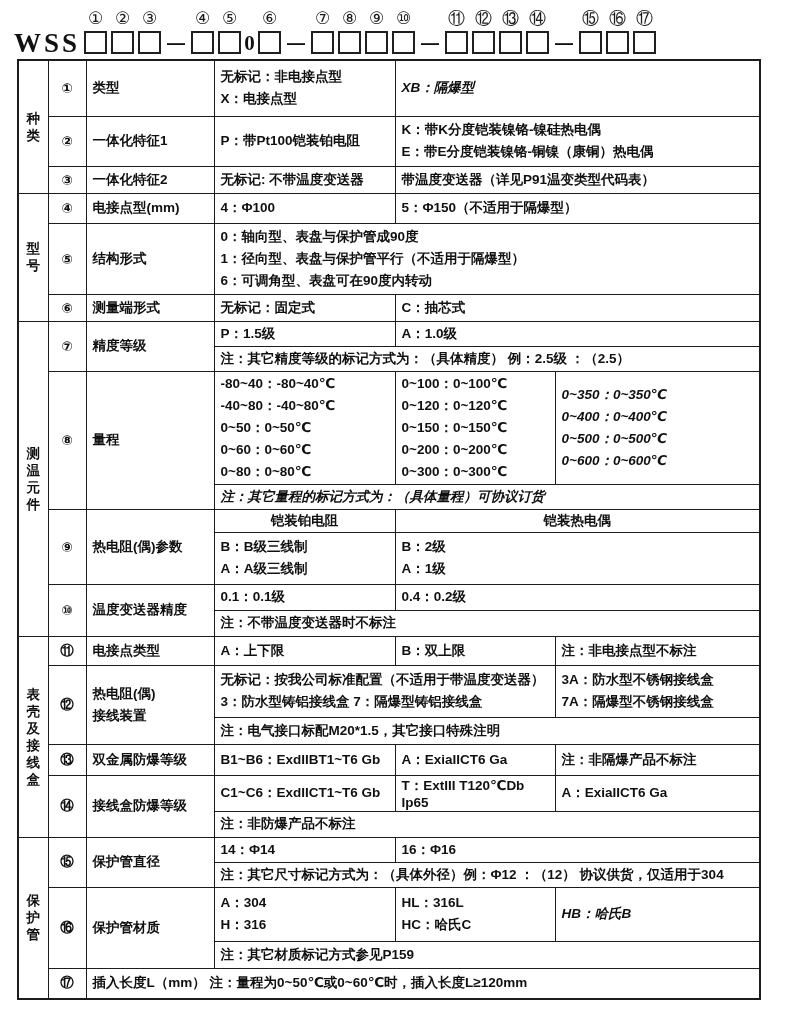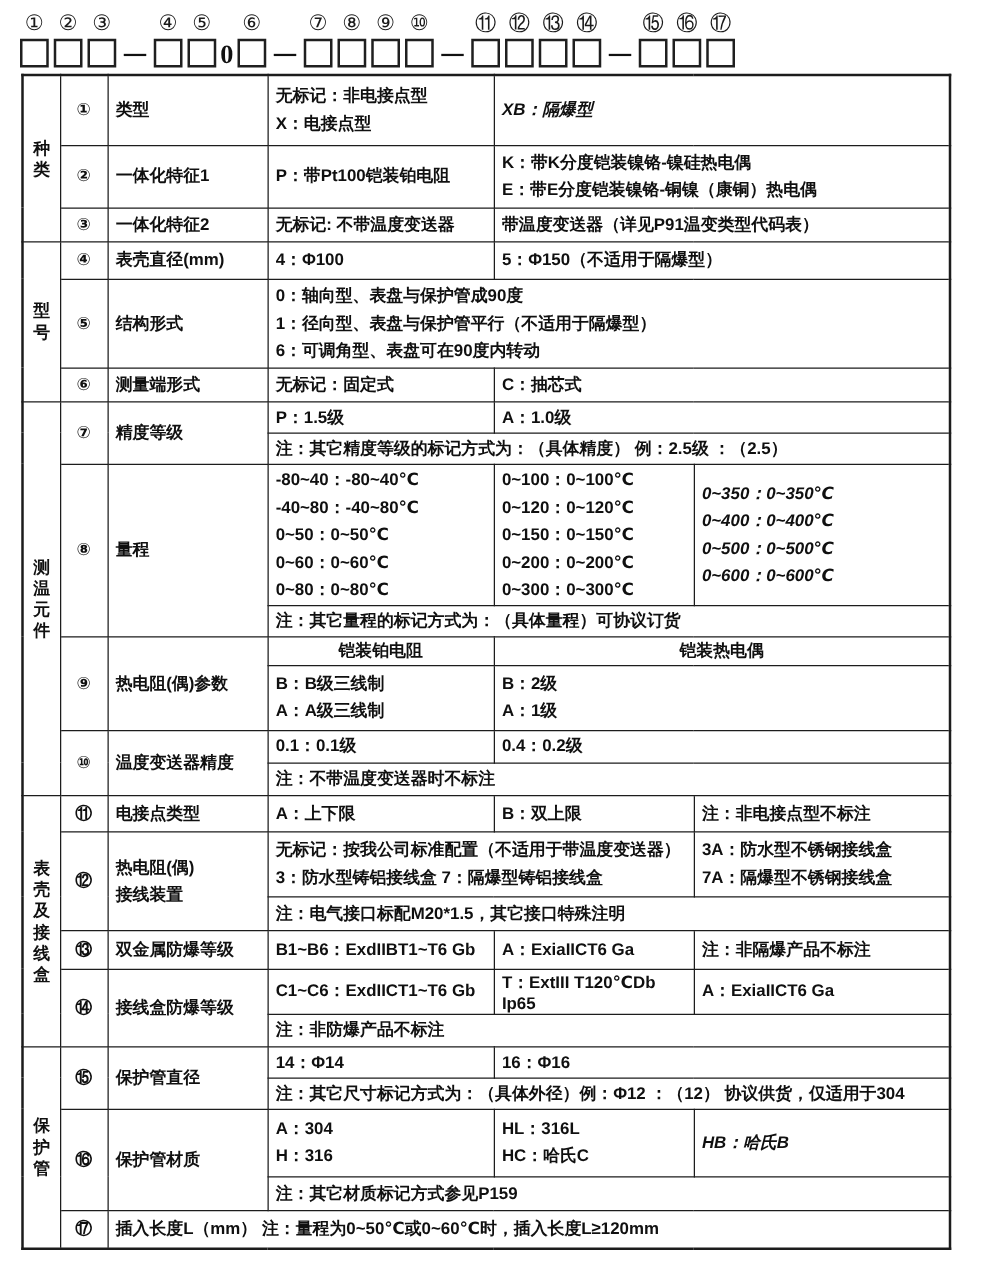--- a/index.html
+++ b/index.html
@@ -38,21 +38,24 @@
   td.label{padding-left:9px;}
   td.note{padding-left:8px;white-space:nowrap;}
   td.center{text-align:center;padding:1px 2px;}
   td.top{vertical-align:top;padding-top:4px;font-style:italic;}
   .ln{line-height:22px;white-space:nowrap;}
 </style>
 </head>
 <body>
 
 <div class="page">
-  <div class="code-area"><span class="slot box">
+  <div class="code-area"><span class="slot text">
+        <span class="slot-num"></span>
+        <span class="slot-glyph">WSS</span>
+      </span><span class="slot box">
         <span class="slot-num">①</span>
         <span class="slot-glyph"></span>
       </span><span class="slot box">
         <span class="slot-num">②</span>
         <span class="slot-glyph"></span>
       </span><span class="slot box">
         <span class="slot-num">③</span>
         <span class="slot-glyph"></span>
       </span><span class="slot dash">
         <span class="slot-num"></span>
@@ -149,21 +152,21 @@
           <td class="label">一体化特征2</td>
           <td>无标记: 不带温度变送器</td>
           <td colspan="2">带温度变送器（详见P91温变类型代码表）</td>
         </tr>
         <tr style="height: 30px;">
           <td rowspan="3" class="group">
             <div class="gch">型</div>
             <div class="gch">号</div>
           </td>
           <td class="num">④</td>
-          <td class="label">表壳直径(mm)</td>
+          <td class="label">电接点型(mm)</td>
           <td>4：Φ100</td>
           <td colspan="2">5：Φ150（不适用于隔爆型）</td>
         </tr>
         <tr style="height: 71px;">
           <td class="num">⑤</td>
           <td class="label">结构形式</td>
           <td colspan="3">
             <div class="ln">0：轴向型、表盘与保护管成90度</div>
             <div class="ln">1：径向型、表盘与保护管平行（不适用于隔爆型）</div>
             <div class="ln">6：可调角型、表盘可在90度内转动</div>
@@ -207,21 +210,21 @@
             <div class="ln">0~200：0~200℃</div>
             <div class="ln">0~300：0~300℃</div>
           </td>
           <td class="top">
             <div class="ln">0~350：0~350℃</div>
             <div class="ln">0~400：0~400℃</div>
             <div class="ln">0~500：0~500℃</div>
             <div class="ln">0~600：0~600℃</div>
           </td>
         </tr>
-        <tr style="height: 25px;">
+        <tr style="height: 25px; font-style: italic;">
           <td colspan="3" class="note">注：其它量程的标记方式为：（具体量程）可协议订货</td>
         </tr>
         <tr style="height: 23px;">
           <td rowspan="2" class="num">⑨</td>
           <td rowspan="2" class="label">热电阻(偶)参数</td>
           <td class="center">铠装铂电阻</td>
           <td colspan="2" class="center">铠装热电偶</td>
         </tr>
         <tr style="height: 52px;">
           <td>

